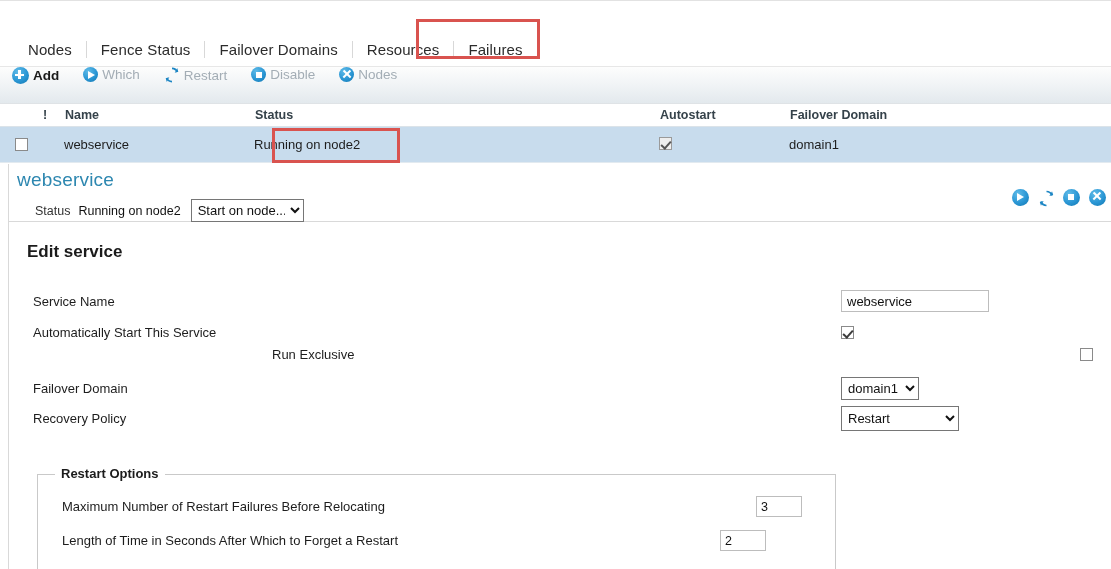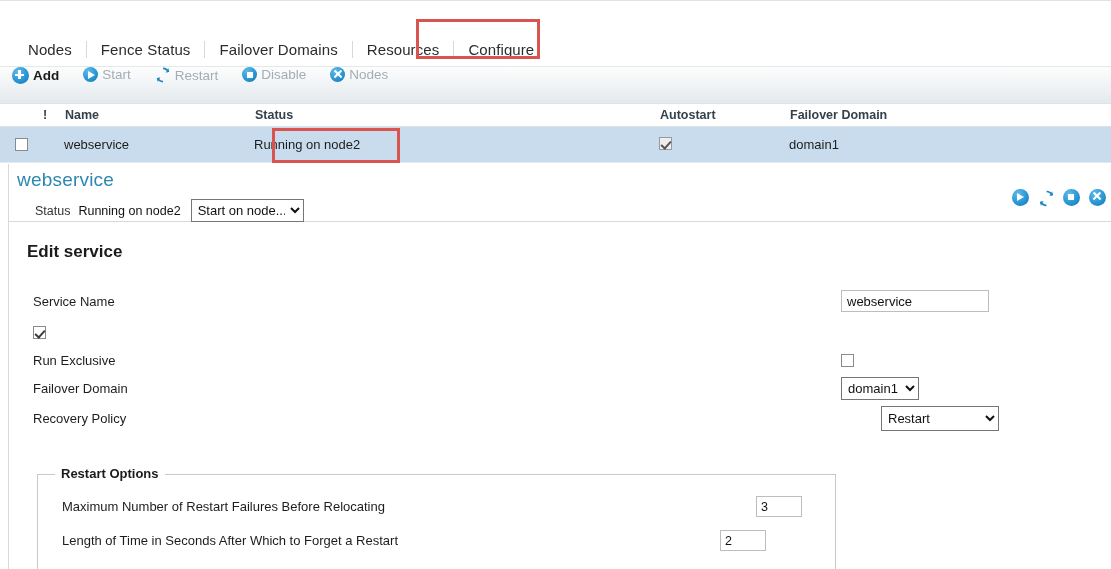--- a/index.html
+++ b/index.html
@@ -282,23 +282,23 @@
   }
   .frow .flabel {
     width: 808px;
     font-size: 13px;
     color: #1d1d1d;
   }
   .fctrl { display: flex; align-items: center; }
 
   #row-name  { top: 68px; }
   #row-auto  { top: 99px; }
-  #row-excl  { top: 127px; }
+  #row-excl  { top: 121px; justify-content: flex-end; }
   #row-dom   { top: 155px; }
-  #row-rec   { top: 185px; gap: 40px; }
+  #row-rec   { top: 185px; }
 
   input.txt {
     font-family: "Liberation Sans", sans-serif;
     font-size: 13px;
     color: #111111;
     border: 1px solid #bdbdbd;
     background: #ffffff;
     padding: 2px 5px;
     box-sizing: border-box;
     border-radius: 0;
@@ -362,37 +362,37 @@
     <div class="tab">
         <span>Fence Status</span>
       </div>
     <div class="tab">
         <span>Failover Domains</span>
       </div>
     <div class="tab">
         <span>Resources</span>
       </div>
     <div class="tab">
-        <span>Configure</span>
+        <span>Failures</span>
       </div>
   </div>
 </div>
 <div class="annot" id="annot-tab"></div>
 
 <div class="toolbar">
   <div class="tbitems">
 
     <div class="tbitem enabled">
       <span class="ic big ic-plus"></span>
       <span class="lbl">Add</span>
     </div>
 
     <div class="tbitem disabled">
       <span class="ic ic-play"></span>
-      <span class="lbl">Start</span>
+      <span class="lbl">Which</span>
     </div>
 
     <div class="tbitem disabled">
       <span class="ic-restart">
         <svg width="16" height="16" viewBox="0 0 16 16">
           <path d="M8 2.2c2.1 0 3.9 1.3 4.6 3.1l1.5-.6C13.2 2.2 10.8.6 8 .6V2.2z" fill="#1d86c4"></path>
           <path d="M13.2 1.1l1.1 3.6-3.6 1.0z" fill="#1d86c4"></path>
           <path d="M8 13.8c-2.1 0-3.9-1.3-4.6-3.1l-1.5.6C2.8 13.8 5.2 15.4 8 15.4V13.8z" fill="#1d86c4"></path>
           <path d="M2.8 14.9l-1.1-3.6 3.6-1.0z" fill="#1d86c4"></path>
         </svg>
@@ -467,20 +467,21 @@
   <div class="form-title">Edit service</div>
 
   <div class="frow" id="row-name">
     <div class="flabel">Service Name</div>
     <div class="fctrl">
       <input class="txt" id="inp-svcname" type="text" value="webservice" style="">
     </div>
   </div>
 
   <div class="frow" id="row-auto">
+    <div class="flabel">Automatically Start This Service</div>
     <div class="fctrl">
       <span class="cbox checked"></span>
     </div>
   </div>
 
   <div class="frow" id="row-excl">
     <div class="flabel">Run Exclusive</div>
     <div class="fctrl">
       <span class="cbox"></span>
     </div>

